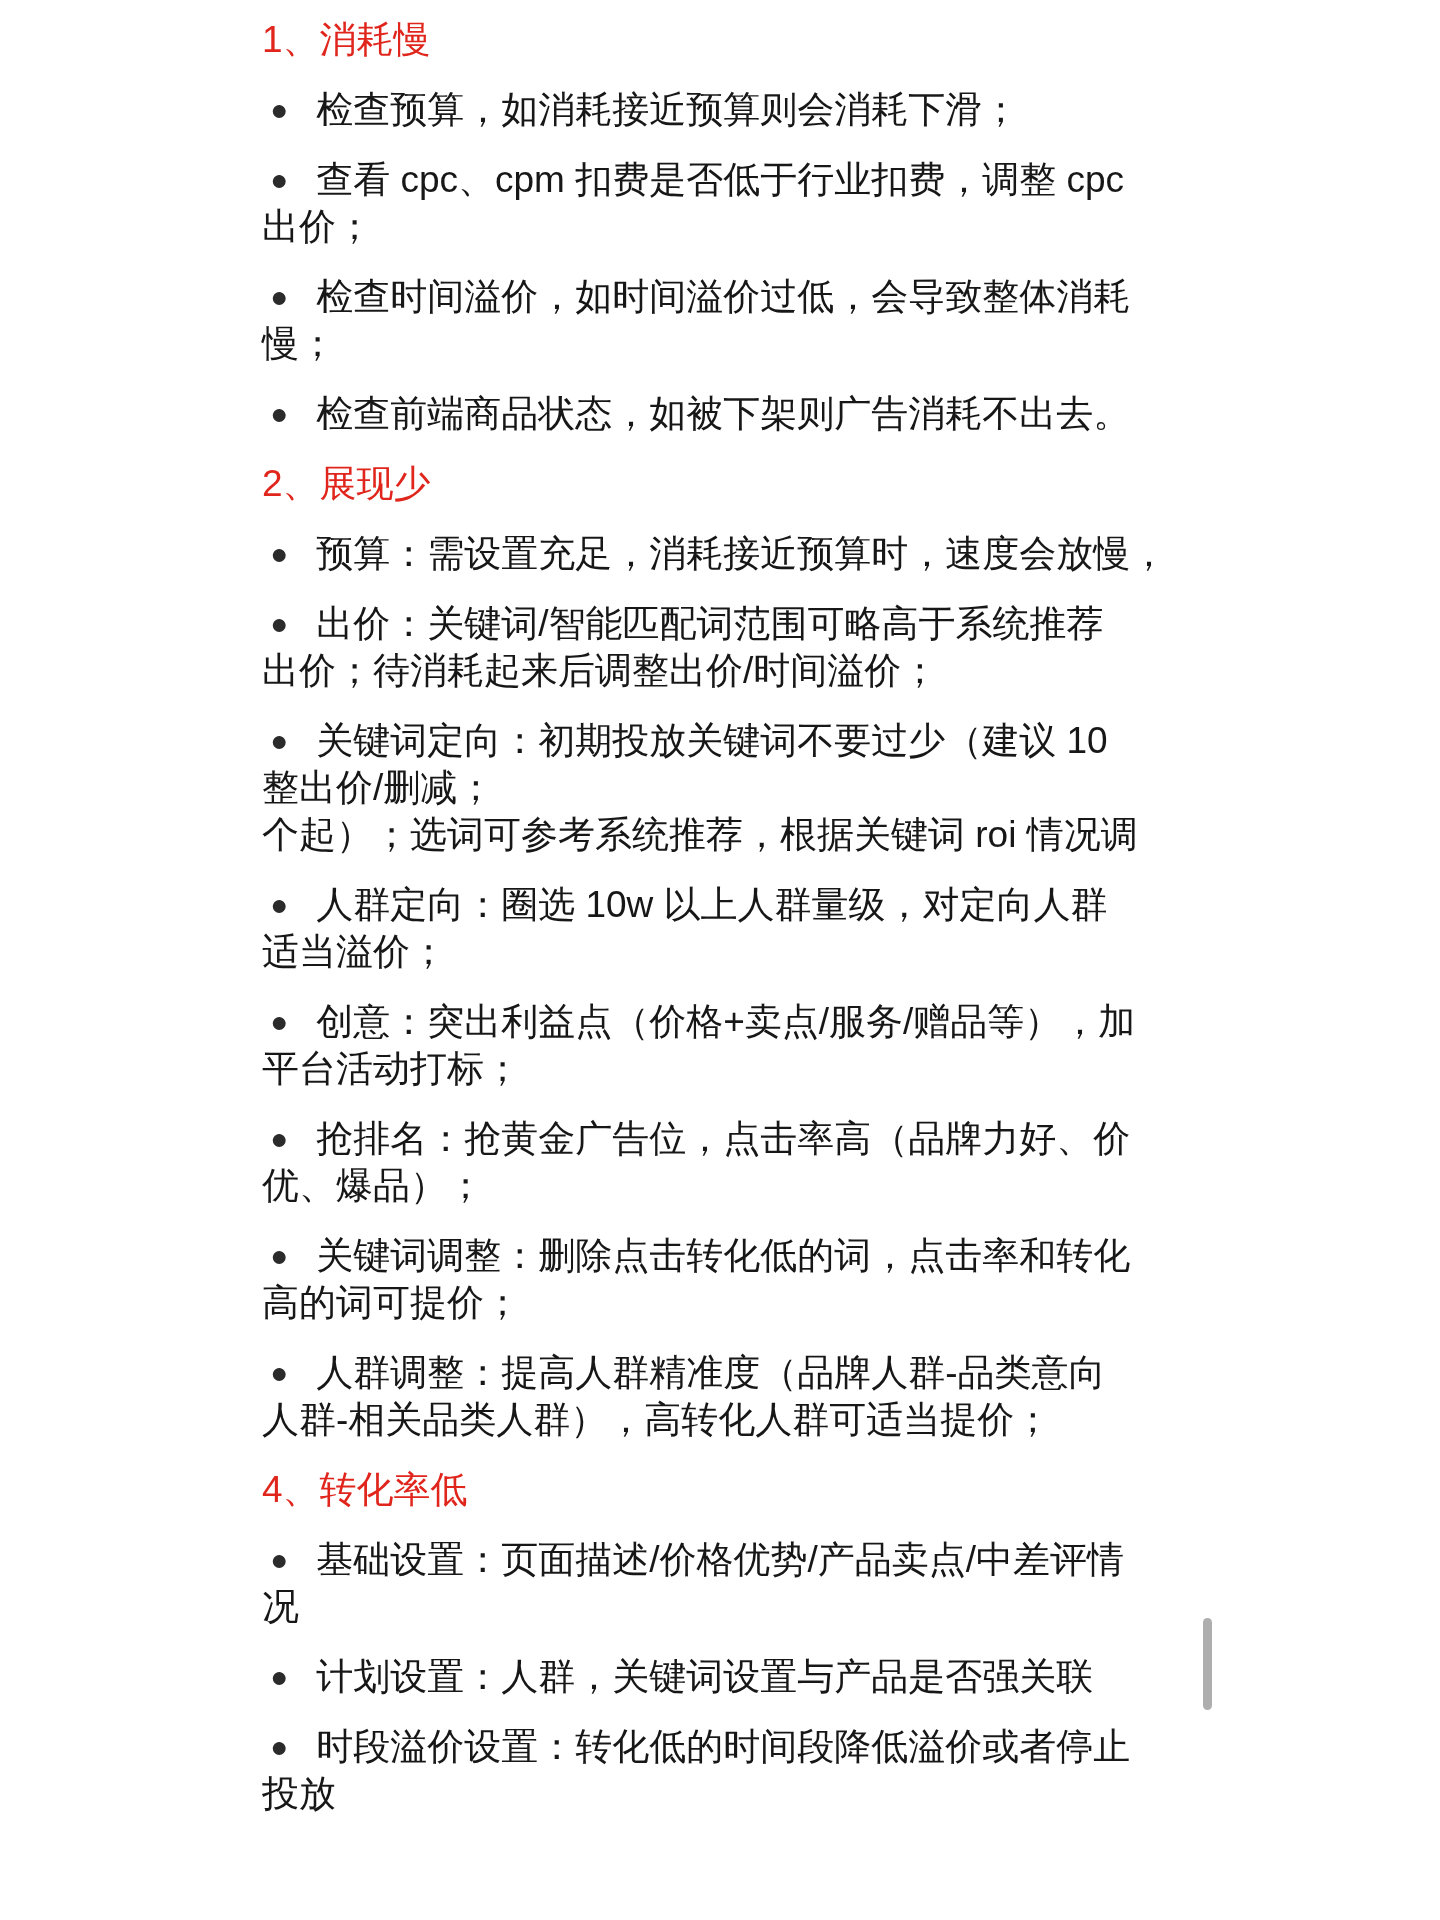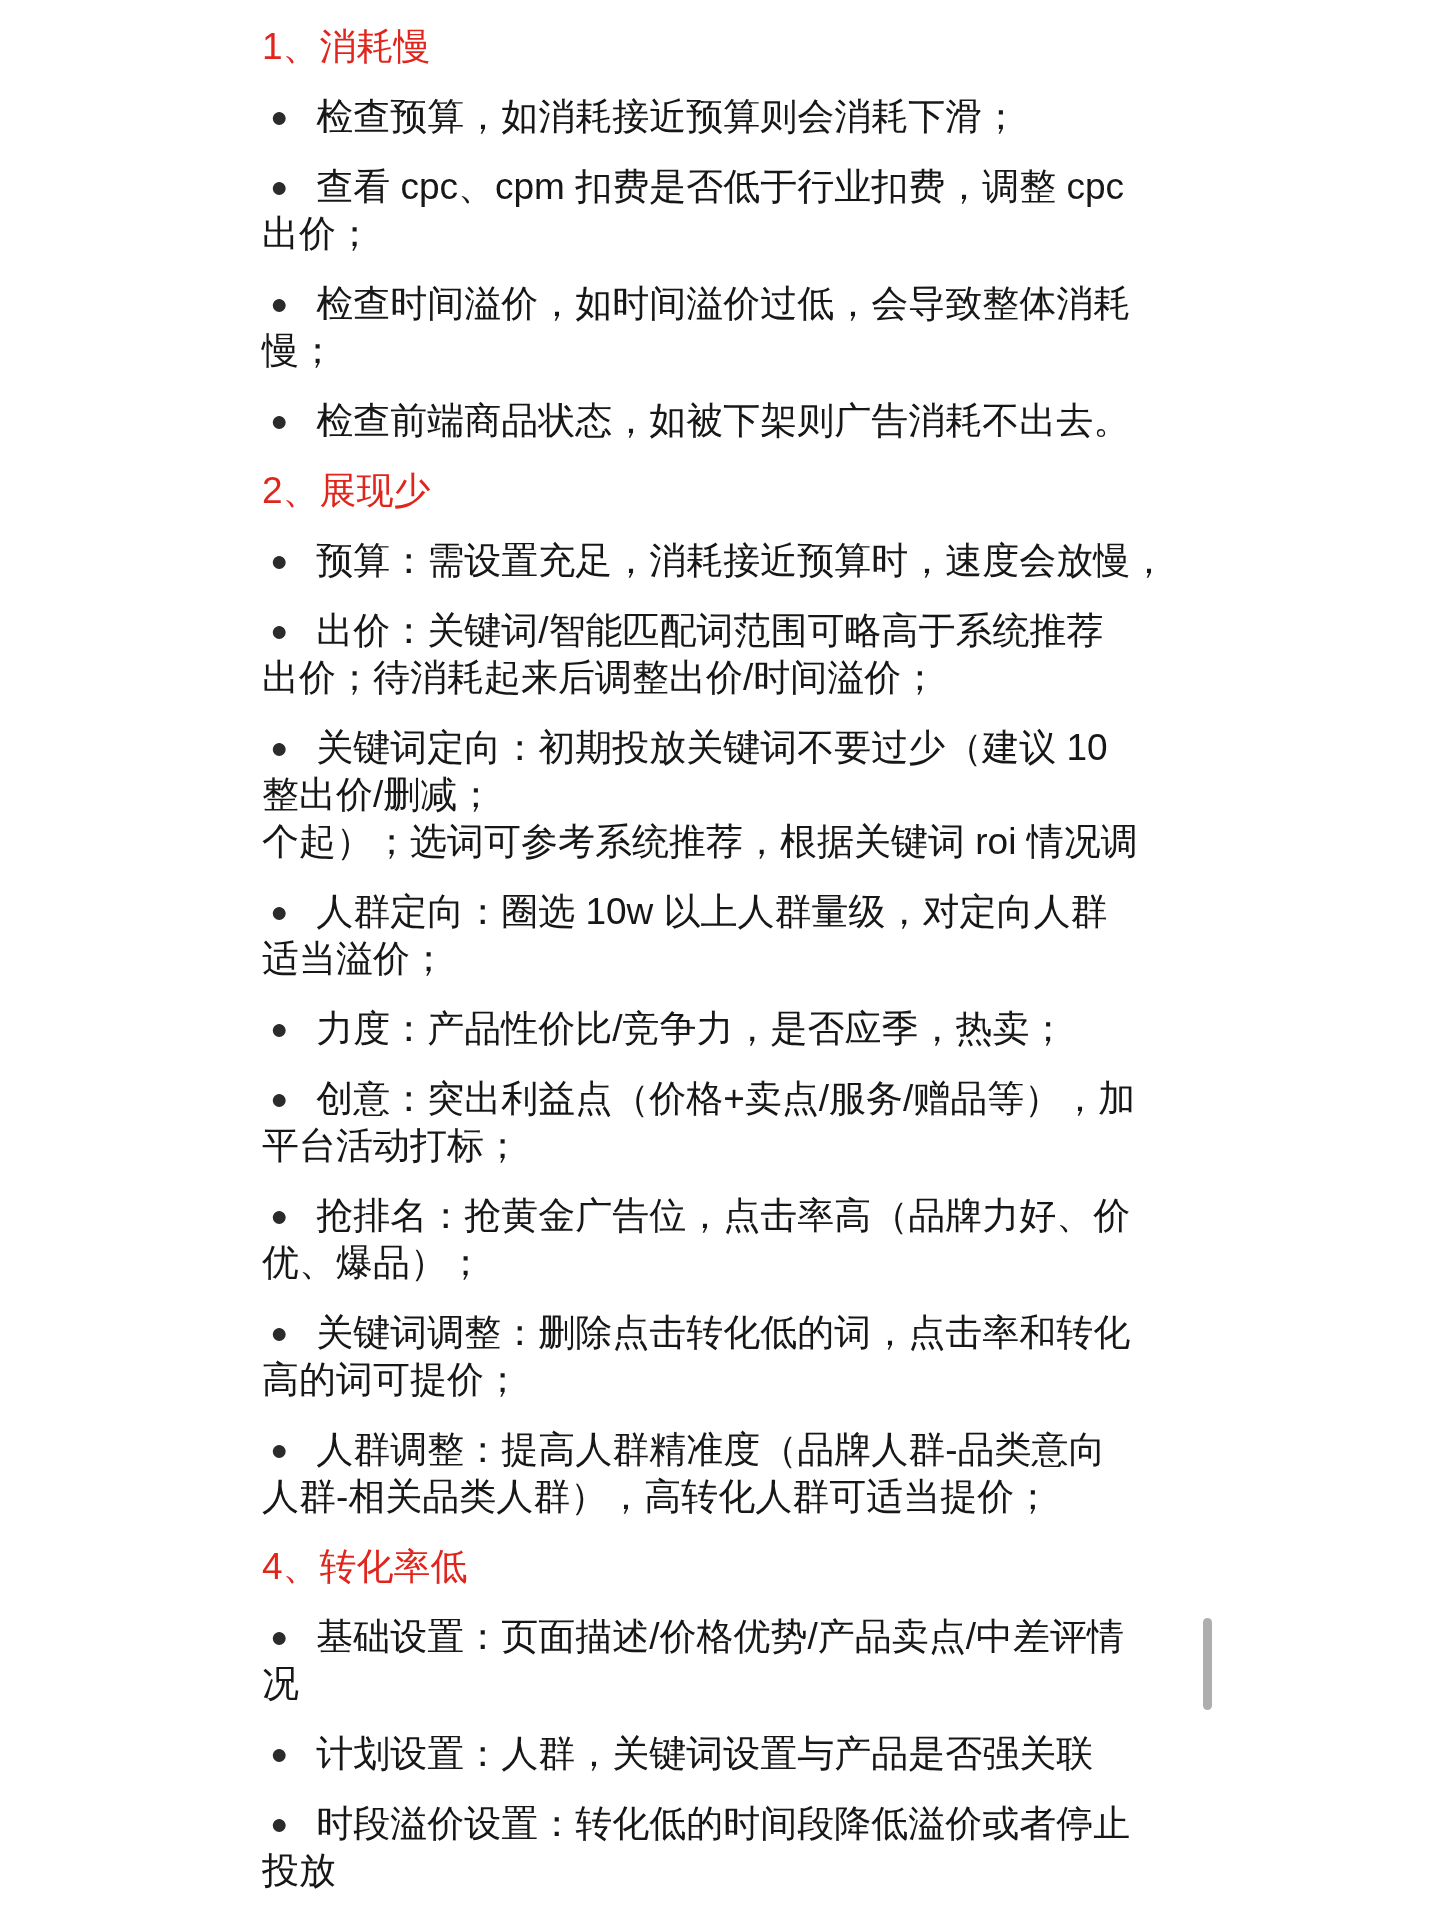--- a/index.html
+++ b/index.html
@@ -4,21 +4,21 @@
 <style>
   html, body {
     margin: 0;
     padding: 0;
     width: 1440px;
     height: 1920px;
     background: #ffffff;
     overflow: hidden;
   }
   .doc {
-    padding: 20px 262px 0 262px;
+    padding: 13px 262px 0 262px;
     width: 916px;
     font-family: "Liberation Sans", "DejaVu Sans", sans-serif;
     font-size: 37px;
     line-height: 47px;
     color: #171717;
     letter-spacing: 0;
   }
   h2.sec-heading {
     font-size: 37px;
     line-height: 47px;
@@ -68,21 +68,20 @@
 
   <section>
     <h2 class="sec-heading">2、展现少</h2>
     <p class="li"><span class="dot">●</span><span class="ln">预算：需设置充足，消耗接近预算时，速度会放慢，</span></p>
     <p class="li"><span class="dot">●</span><span class="ln">出价：关键词/智能匹配词范围可略高于系统推荐</span><span class="ln block">出价；待消耗起来后调整出价/时间溢价；</span></p>
     <p class="li"><span class="dot">●</span><span class="ln">关键词定向：初期投放关键词不要过少（建议 10</span><span class="ln block">整出价/删减；</span><span class="ln block">个起）；选词可参考系统推荐，根据关键词 roi 情况调</span></p>
     <p class="li"><span class="dot">●</span><span class="ln">人群定向：圈选 10w 以上人群量级，对定向人群</span><span class="ln block">适当溢价；</span></p>
   </section>
 
   <section>
-    <p class="li"><span class="dot">●</span><span class="ln">力度：产品性价比/竞争力，是否应季，热卖；</span></p>
     <p class="li"><span class="dot">●</span><span class="ln">创意：突出利益点（价格+卖点/服务/赠品等），加</span><span class="ln block">平台活动打标；</span></p>
     <p class="li"><span class="dot">●</span><span class="ln">抢排名：抢黄金广告位，点击率高（品牌力好、价</span><span class="ln block">优、爆品）；</span></p>
     <p class="li"><span class="dot">●</span><span class="ln">关键词调整：删除点击转化低的词，点击率和转化</span><span class="ln block">高的词可提价；</span></p>
     <p class="li"><span class="dot">●</span><span class="ln">人群调整：提高人群精准度（品牌人群-品类意向</span><span class="ln block">人群-相关品类人群），高转化人群可适当提价；</span></p>
   </section>
 
   <section>
     <h2 class="sec-heading">4、转化率低</h2>
     <p class="li"><span class="dot">●</span><span class="ln">基础设置：页面描述/价格优势/产品卖点/中差评情</span><span class="ln block">况</span></p>
     <p class="li"><span class="dot">●</span><span class="ln">计划设置：人群，关键词设置与产品是否强关联</span></p>

